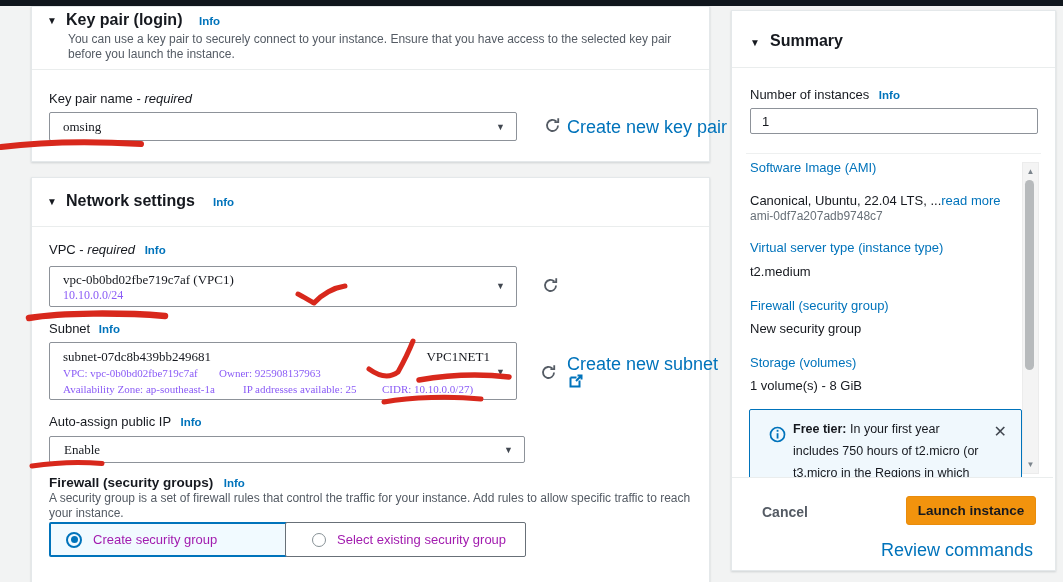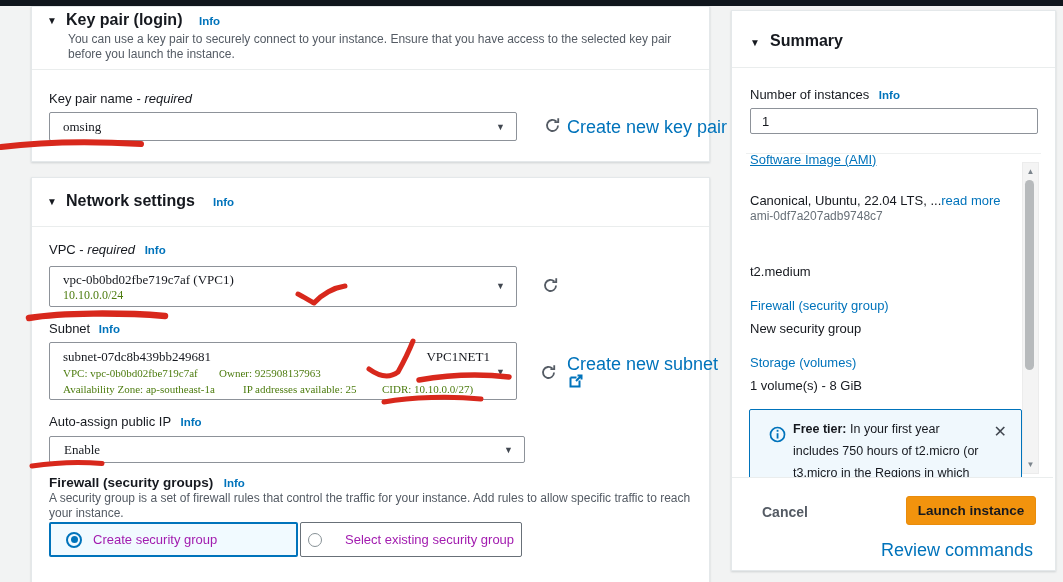--- a/index.html
+++ b/index.html
@@ -8,21 +8,21 @@
   .card{position:absolute;background:#fff;border:1px solid #e4e8ea;box-shadow:0 1px 2px rgba(0,28,36,.15);}
   .tri{font-size:10px;color:#16191f;}
   .sec-title{font-size:16px;font-weight:bold;color:#16191f;}
   .info{color:#0073bb;font-size:11.5px;font-weight:bold;cursor:pointer;}
   .desc{font-size:12px;color:#545b64;line-height:15px;}
   .lbl{font-size:13px;color:#16191f;}
   .req{font-style:italic;}
   .divider{position:absolute;height:1px;background:#eaeded;left:0;right:0;}
   .select{position:absolute;background:#fff;border:1px solid #8d9299;border-radius:2px;color:#16191f;font-size:13px;font-family:Liberation Serif, serif;}
   .caret{position:absolute;right:11px;color:#414750;font-size:9px;}
-  .subtxt{color:#4d7c0f;font-size:11px;white-space:nowrap;}
+  .subtxt{color:#8b5cf6;font-size:11px;white-space:nowrap;}
   .link{color:#0073bb;font-size:18px;cursor:pointer;white-space:nowrap;}
   .blue-lbl{color:#0073bb;font-size:13px;white-space:nowrap;}
   .val{color:#16191f;font-size:13px;white-space:nowrap;}
   .gray-sm{color:#687078;font-size:12px;white-space:nowrap;}
   .tile{position:absolute;border-radius:2px;display:flex;align-items:center;cursor:pointer;}
   .tile-sel{border:2px solid #0073bb;background:#f1faff;}
   .tile-un{border:1px solid #687078;background:#fff;}
   .radio-outer{width:12px;height:12px;border-radius:50%;display:flex;align-items:center;justify-content:center;flex:none;}
   .radio-sel{border:2px solid #0073bb;}
   .radio-sel .dot{width:7px;height:7px;border-radius:50%;background:#0073bb;}
@@ -130,44 +130,45 @@
       <span style="font-size:13.5px;font-weight:bold;color:#16191f;">Firewall (security groups)</span>
       <span class="info" style="margin-left:6px;">Info</span>
     </div>
     <div class="abs desc" style="left:17px;top:313px;width:650px;">A security group is a set of firewall rules that control the traffic for your instance. Add rules to allow specific traffic to reach your instance.</div>
     <div class="tile tile-sel" style="left:17px;top:344px;width:230px;height:31px;padding-left:15px;">
       <span class="radio-outer radio-sel">
           <span class="dot"></span>
         </span>
       <span class="tile-label">Create security group</span>
     </div>
-    <div class="tile tile-un" style="left:268px;top:344px;width:213px;height:33px;padding-left:7px;gap:12px;">
+    <div class="tile tile-un" style="left:253px;top:344px;width:213px;height:33px;padding-left:26px;">
       <span class="radio-outer radio-un"></span>
       <span class="tile-label">Select existing security group</span>
     </div>
   </div>
 
   <div class="card" style="left:731px;top:10px;width:323px;height:559px;">
     <span class="abs tri" style="left:18px;top:26px;">▼</span>
     <span class="abs sec-title" style="left:38px;top:21px;">Summary</span>
     <div class="divider" style="top:56px;"></div>
 
     <div class="abs lbl nw" style="left:18px;top:76px;">
       <span>Number of instances</span>
       <span class="info" style="margin-left:6px;">Info</span>
     </div>
     <input class="abs" style="left: 18px; top: 97px; width: 275px; height: 24px; border: 1px solid rgb(141, 146, 153); border-radius: 2px; font-family: inherit; font-size: 13px; color: rgb(22, 25, 31); padding: 0px 0px 0px 11px; outline: none;" value="1">
     <div class="divider" style="top:142px;left:14px;right:14px;background:#eef0f0;"></div>
 
-    <span class="abs blue-lbl" style="left:18px;top:141px;text-decoration:underline;">Software Image (AMI)</span>
+    <span class="abs blue-lbl" style="left:18px;top:149px;">Software Image (AMI)</span>
     <div class="abs nw" style="left:18px;top:180px;">
       <span class="val">Canonical, Ubuntu, 22.04 LTS, ...</span><span class="link" style="font-size:13px;">read more</span>
     </div>
     <span class="abs gray-sm" style="left:18px;top:198px;">ami-0df7a207adb9748c7</span>
 
+    <span class="abs blue-lbl" style="left:18px;top:229px;">Virtual server type (instance type)</span>
     <span class="abs val" style="left:18px;top:253px;">t2.medium</span>
 
     <span class="abs blue-lbl" style="left:18px;top:287px;">Firewall (security group)</span>
     <span class="abs val" style="left:18px;top:310px;">New security group</span>
 
     <span class="abs blue-lbl" style="left:18px;top:344px;">Storage (volumes)</span>
     <span class="abs val" style="left:18px;top:367px;">1 volume(s) - 8 GiB</span>
 
     <div class="freebox" style="left:17px;top:398px;width:271px;height:84px;">
       <span class="abs" style="left:19px;top:16px;">

